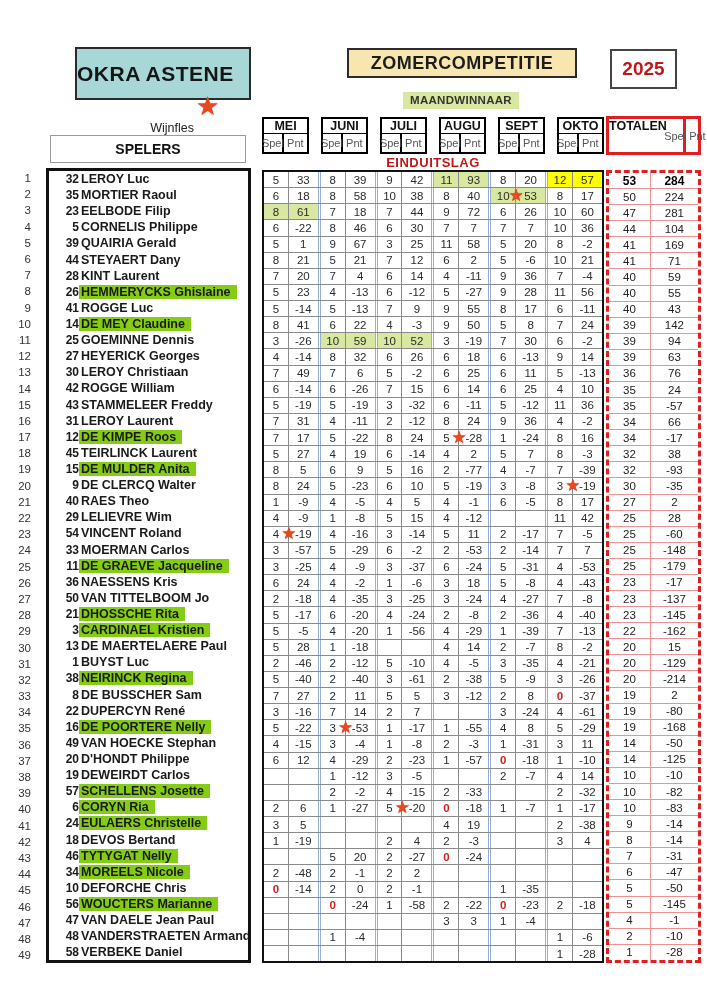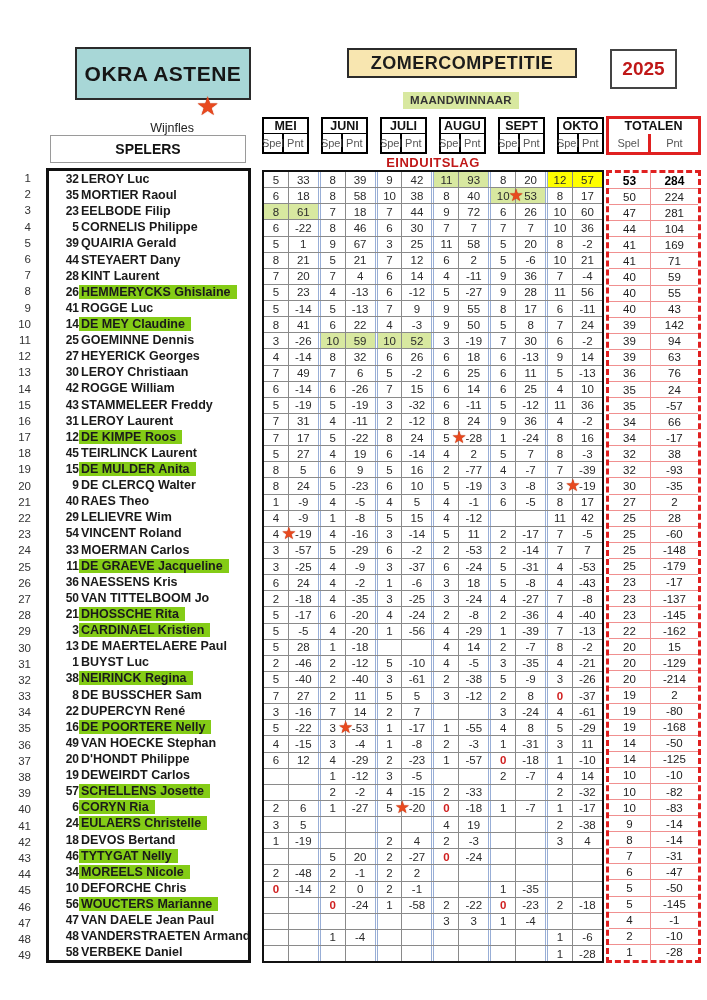--- a/index.html
+++ b/index.html
@@ -2,21 +2,21 @@
 <html><head>
 <meta charset="utf-8">
 <style>
   *{box-sizing:border-box;margin:0;padding:0}
   html,body{background:#fff}
   body{font-family:"Liberation Sans",sans-serif}
   .page{position:relative;width:707px;height:1000px;background:#fff;overflow:hidden;color:#222}
 
   
   .okra-box{position:absolute;left:75px;top:47px;width:176px;height:53px;background:#a8d7d7;
-    border:2px solid #2b2b2b;display:flex;align-items:center;justify-content:center;
+    border:2px solid #2b2b2b;display:flex;align-items:center;justify-content:flex-start;
     font-size:21px;font-weight:bold;color:#161616;letter-spacing:.5px}
   .wijnfles{position:absolute;left:108px;top:121px;width:86px;text-align:right;font-size:12.5px;color:#222}
   .hstar{position:absolute;left:196px;top:93px;font-size:26px;color:#e8491f;text-shadow:0 0 1px #b23413;line-height:26px}
   .title-box{position:absolute;left:347px;top:48px;width:230px;height:30px;background:#f8e6b0;
     border:2px solid #2b2b2b;display:flex;align-items:center;justify-content:center;
     font-size:18px;font-weight:bold;color:#1c1c1c;letter-spacing:.5px}
   .maand{position:absolute;left:403px;top:92px;width:116px;height:17px;background:#d8e8a0;
     text-align:center;font-size:11.5px;font-weight:600;color:#333;line-height:17px;letter-spacing:.3px}
   .year-box{position:absolute;left:610px;top:49px;width:67px;height:40px;background:#fff;
     border:2px solid #444;display:flex;align-items:center;justify-content:center;
@@ -27,21 +27,21 @@
   
   .mheads{position:absolute;left:262px;top:117px;width:342px;height:37px;display:flex;gap:12px}
   .mbox{flex:1;border:2px solid #000;display:flex;flex-direction:column;background:#fff}
   .mname{height:15px;font-weight:bold;font-size:12.5px;text-align:center;line-height:15px;color:#111;border-bottom:1px solid #000}
   .msub{flex:1;display:flex}
   .msub .sp{width:46%;border-right:2px solid #000}
   .msub .pn{width:54%}
   .msub span{display:flex;align-items:center;justify-content:center;font-size:11px;color:#555}
 
   .thead{position:absolute;left:606px;top:116px;width:95px;height:39px;border:3px solid #e02020;
-    display:flex;flex-direction:column;background:#fff}
+    display:flex;flex-direction:row;background:#fff}
   .tname{height:15px;font-weight:bold;font-size:12.5px;text-align:center;line-height:15px;color:#111}
   .tsub{flex:1;display:flex}
   .tsub .sp{width:47%;border-right:3px solid #e02020}
   .tsub .pn{width:53%}
   .tsub span{display:flex;align-items:center;justify-content:center;font-size:11px;color:#555}
 
   .eind{position:absolute;left:262px;top:155px;width:342px;text-align:center;
     font-size:13px;font-weight:bold;color:#c01818;letter-spacing:.5px}
 
   

